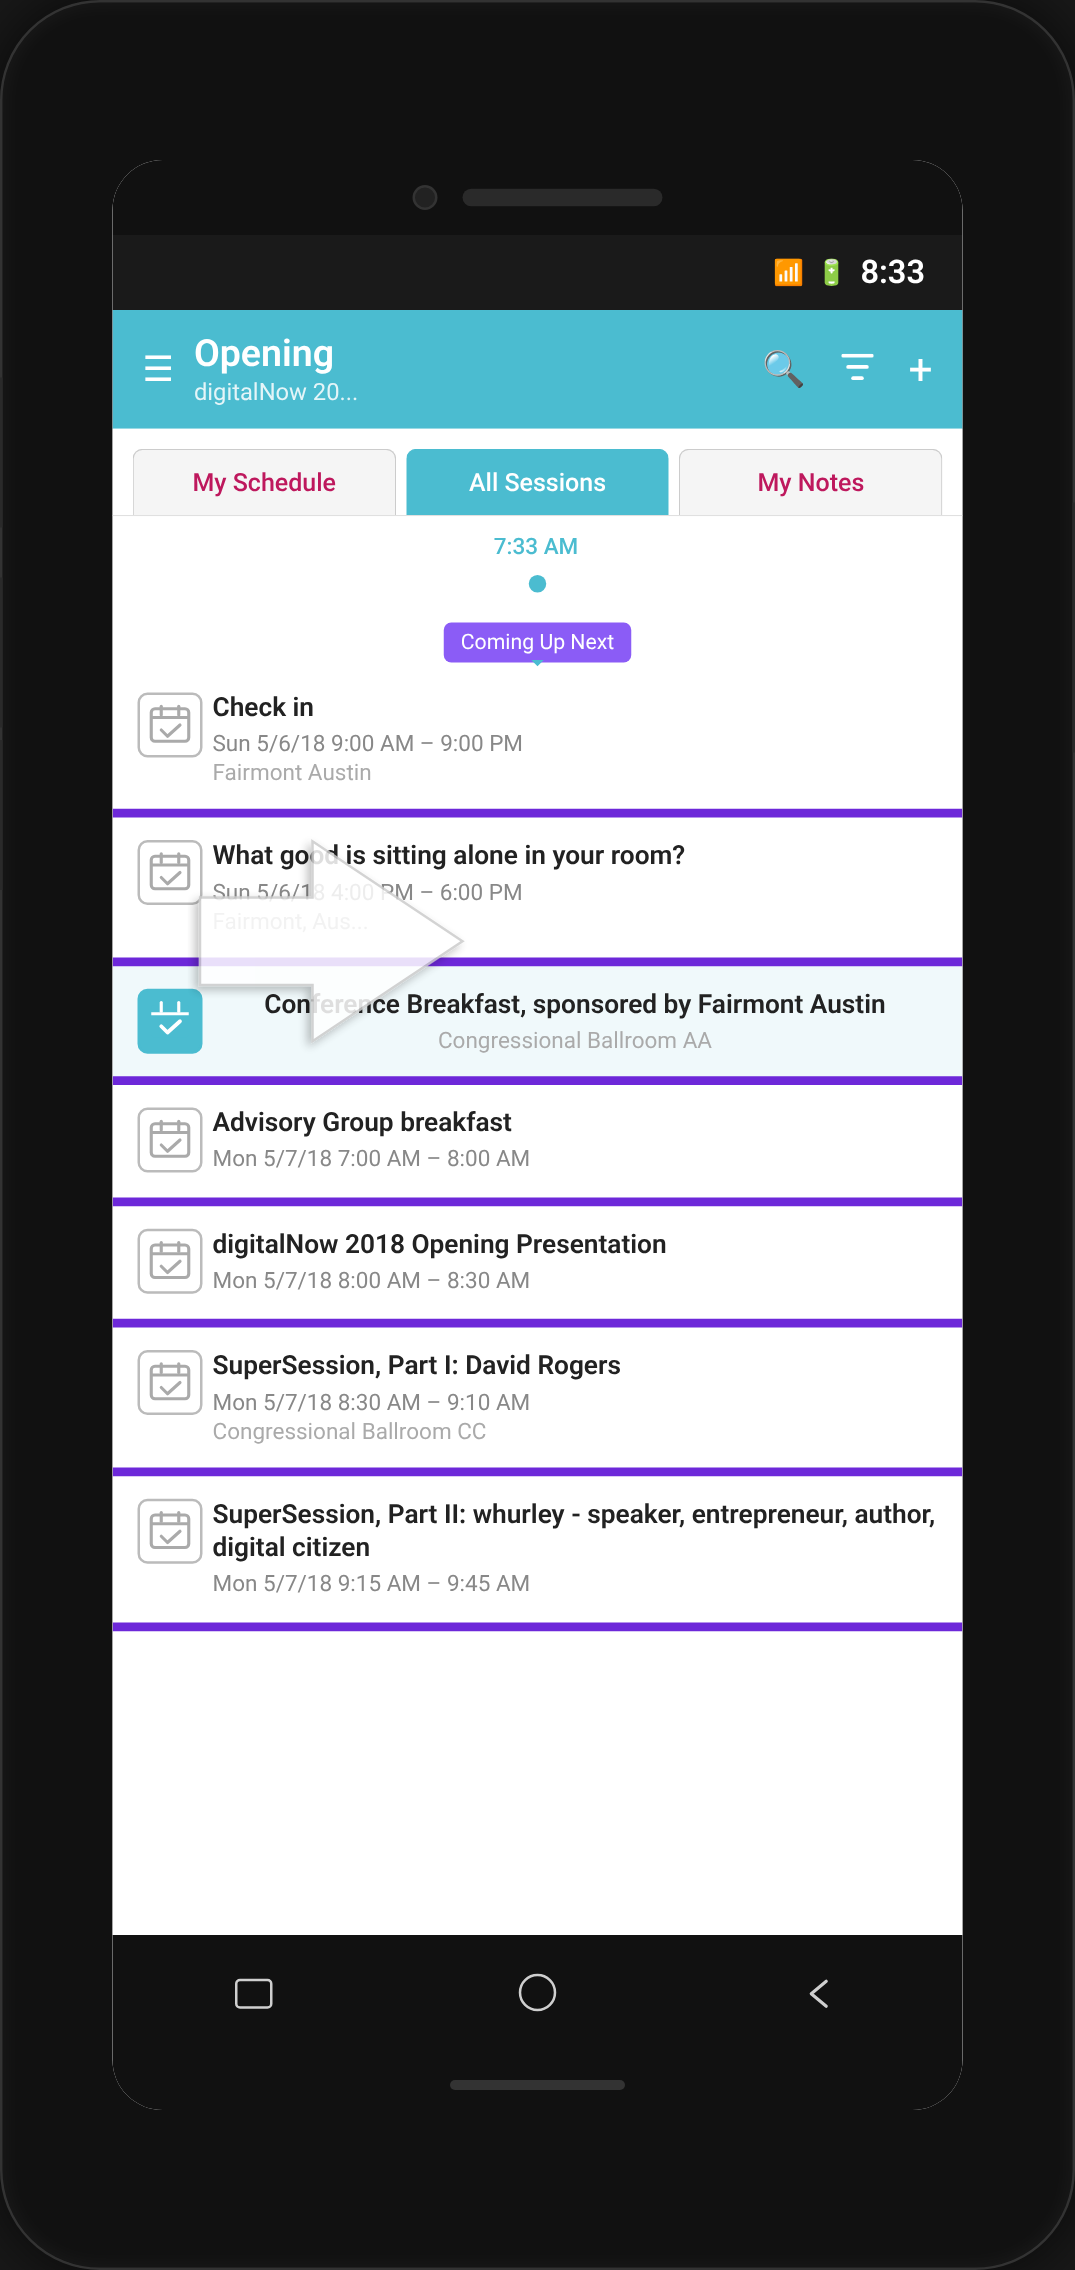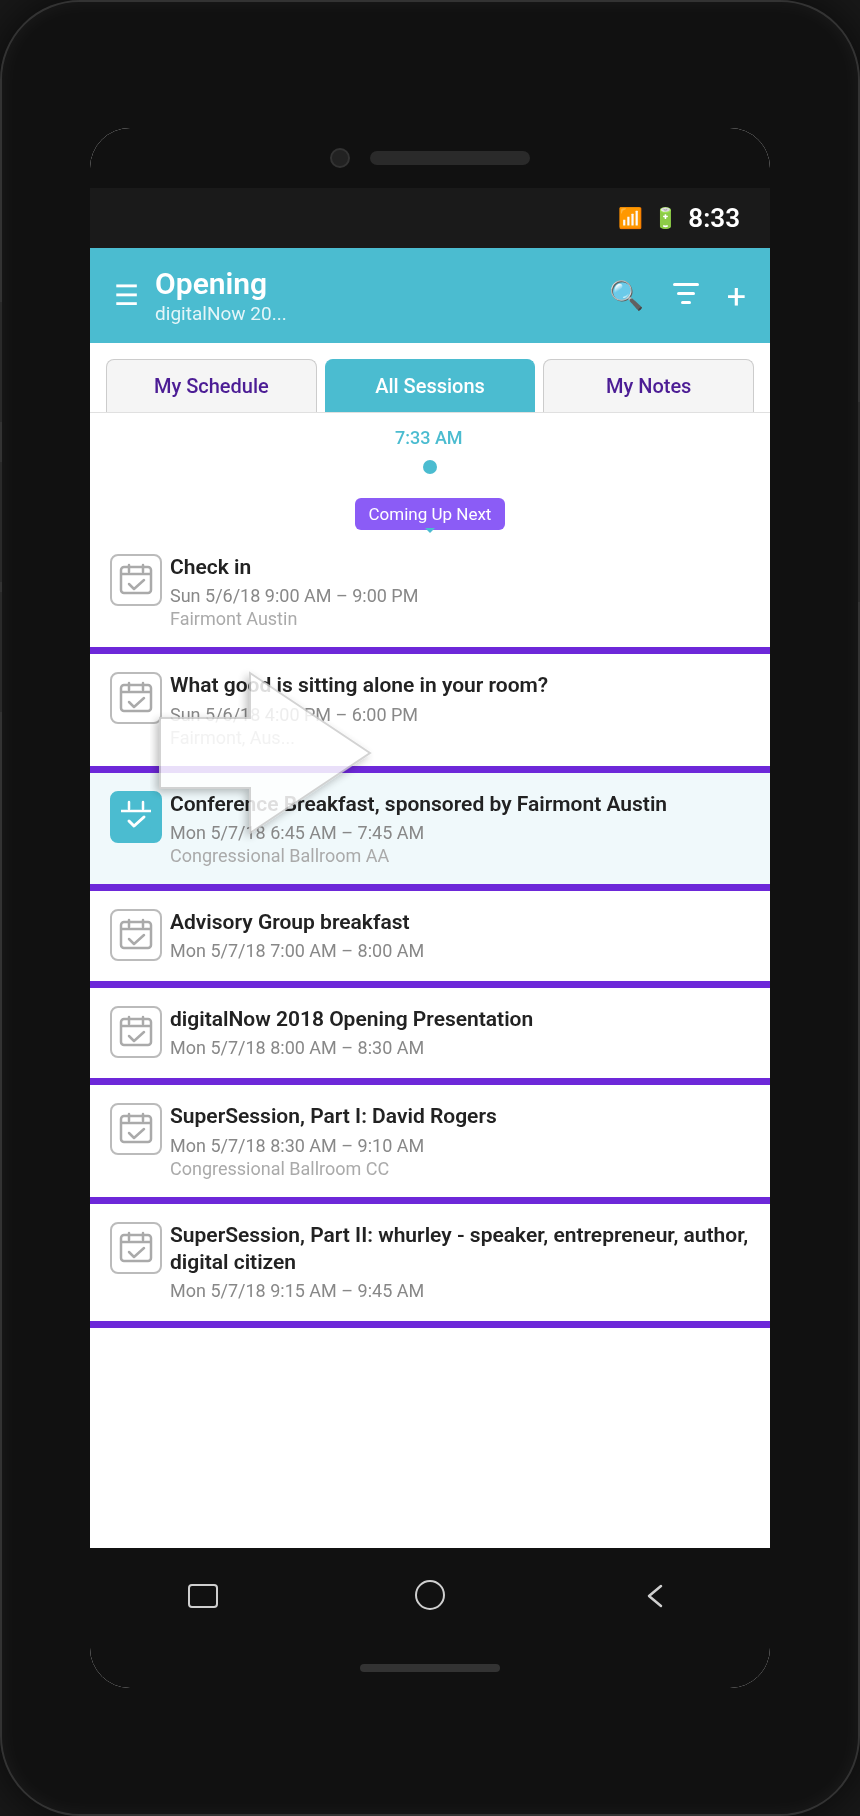--- a/index.html
+++ b/index.html
@@ -163,21 +163,21 @@
       padding: 14px 8px;
       text-align: center;
       border-radius: 8px 8px 0 0;
       font-size: 20px;
       font-weight: 500;
       cursor: pointer;
       border: 1px solid #ccc;
       border-bottom: none;
     }
     .tab.inactive {
-      color: #4c1d95;
+      color: #be185d;
       background: #f5f5f5;
     }
     .tab.active {
       background: #4bbcd0;
       color: #fff;
       border-color: #4bbcd0;
     }
 
     
     .content {
@@ -236,20 +236,21 @@
     
     .session-item {
       display: flex;
       align-items: flex-start;
       padding: 18px 20px;
       border-bottom: 7px solid #6d28d9;
       gap: 8px;
     }
     .session-item.highlighted {
       background: #f0f9fb;
+      text-align: center;
     }
     .calendar-icon {
       width: 52px;
       height: 52px;
       border: 2px solid #bbb;
       border-radius: 8px;
       display: flex;
       align-items: center;
       justify-content: center;
       flex-shrink: 0;
@@ -424,21 +425,20 @@
           <svg viewBox="0 0 36 36" fill="none" xmlns="http://www.w3.org/2000/svg">
             <rect x="3" y="5" width="30" height="26" rx="3" fill="#4bbcd0"></rect>
             <line x1="3" y1="12" x2="33" y2="12" stroke="white" stroke-width="2.5"></line>
             <line x1="11" y1="3" x2="11" y2="10" stroke="white" stroke-width="2.5" stroke-linecap="round"></line>
             <line x1="25" y1="3" x2="25" y2="10" stroke="white" stroke-width="2.5" stroke-linecap="round"></line>
             <polyline points="11,22 16,27 26,18" stroke="white" stroke-width="3" fill="none" stroke-linecap="round" stroke-linejoin="round"></polyline>
           </svg>
         </div>
         <div class="session-info">
           <div class="session-title">Conference Breakfast, sponsored by Fairmont Austin</div>
-          <div class="session-time">Mon 5/7/18 6:45 AM – 7:45 AM</div>
           <div class="session-location">Congressional Ballroom AA</div>
         </div>
       </div>
 
       <div class="session-item">
         <div class="calendar-icon">
           <svg viewBox="0 0 36 36" fill="none" xmlns="http://www.w3.org/2000/svg">
             <rect x="3" y="5" width="30" height="26" rx="3" stroke="#aaa" stroke-width="2.5" fill="white"></rect>
             <line x1="3" y1="12" x2="33" y2="12" stroke="#aaa" stroke-width="2.5"></line>
             <line x1="11" y1="3" x2="11" y2="10" stroke="#aaa" stroke-width="2.5" stroke-linecap="round"></line>

